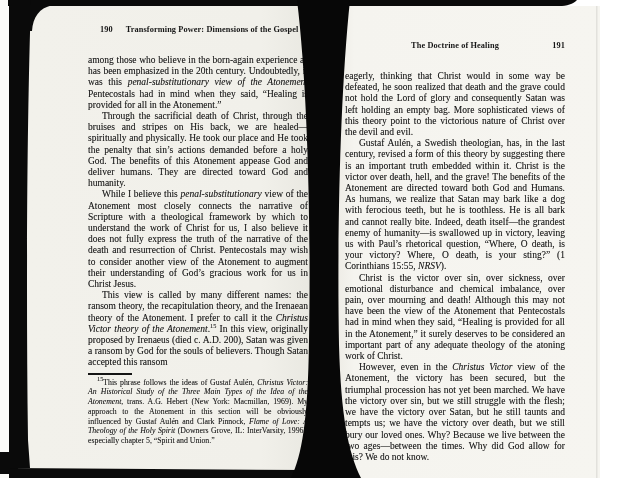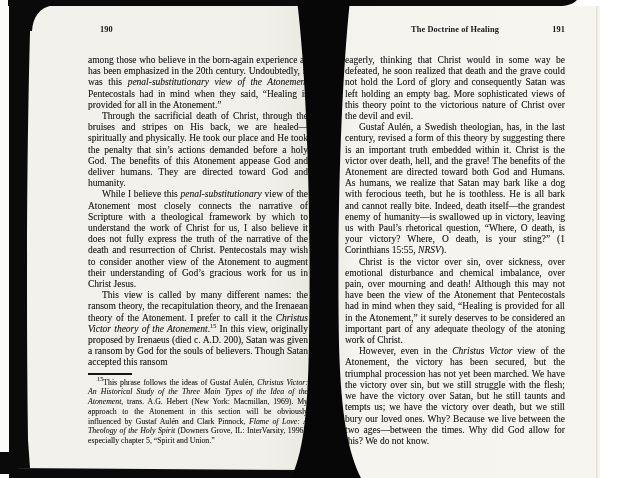--- a/index.html
+++ b/index.html
@@ -19,21 +19,21 @@
   .page-right{
     left:330px;width:270px;height:472px;
     padding:19px 35px 0 15px;
     background:linear-gradient(to right,#ebe9e2 0%,#f5f4ef 9%,#f6f5f0 100%);
   }
   .head{
     font-weight:bold;font-size:8.3px;letter-spacing:.1px;
     white-space:nowrap;margin-bottom:19px;height:11px;color:#161616;
   }
   .head-left{display:flex;gap:13px;padding-left:12px;}
-  .head-right{position:relative;text-align:center;}
+  .head-right{position:relative;text-align:center;margin-top:16px;}
   .head-right .pageno{position:absolute;right:0;top:0;text-align:right;}
   .bodytext{
     font-size:9.5px;line-height:11.2px;text-align:justify;
     text-shadow:0 0 .4px rgba(30,30,30,.45);
   }
   p.para{margin:0;text-indent:14px;}
   p.para.cont{text-indent:0;}
   .it{font-style:italic;}
   .sup{font-size:6.3px;vertical-align:super;line-height:0;}
   .fnrule{width:44px;height:2px;background:#141414;margin:4px 0 3px 0;}
@@ -44,20 +44,21 @@
   .artifacts{position:absolute;left:0;top:0;z-index:5;pointer-events:none;}
 </style>
 </head>
 <body>
 
 <div class="canvas">
 
   <div class="page page-left">
     <div class="head head-left">
       <span class="pageno">190</span>
+      <span class="runhead">Transforming Power: Dimensions of the Gospel</span>
     </div>
     <div class="bodytext">
         <p class="para cont"><span>among those who believe in the born-again experience as has been emphasized in the 20th century. Undoubtedly, it was this </span><span class="it">penal-substitutionary view of the Atonement</span><span> Pentecostals had in mind when they said, “Healing is provided for all in the Atonement.”</span></p>
         <p class="para"><span>Through the sacrificial death of Christ, through the bruises and stripes on His back, we are healed—spiritually and physically. He took our place and He took the penalty that sin’s actions demanded before a holy God. The benefits of this Atonement appease God and deliver humans. They are directed toward God and humanity.</span></p>
         <p class="para"><span>While I believe this </span><span class="it">penal-substitutionary</span><span> view of the Atonement most closely connects the narrative of Scripture with a theological framework by which to understand the work of Christ for us, I also believe it does not fully express the truth of the narrative of the death and resurrection of Christ. Pentecostals may wish to consider another view of the Atonement to augment their understanding of God’s gracious work for us in Christ Jesus.</span></p>
         <p class="para"><span>This view is called by many different names: the ransom theory, the recapitulation theory, and the Irenaean theory of the Atonement. I prefer to call it the </span><span class="it">Christus Victor theory of the Atonement</span><span>.</span><span class="sup">15</span><span> In this view, originally proposed by Irenaeus (died c. A.D. 200), Satan was given a ransom by God for the souls of believers. Though Satan accepted this ransom</span></p>
       </div>
     <div class="fnrule"></div>
     <div class="footnote"><span class="sup">15</span><span>This phrase follows the ideas of Gustaf Aulén, </span><span class="it">Christus Victor: An Historical Study of the Three Main Types of the Idea of the Atonement</span><span>, trans. A.G. Hebert (New York: Macmillan, 1969). My approach to the Atonement in this section will be obviously influenced by Gustaf Aulén and Clark Pinnock, </span><span class="it">Flame of Love: A Theology of the Holy Spirit</span><span> (Downers Grove, IL: InterVarsity, 1996), especially chapter 5, “Spirit and Union.”</span></div>
   </div>

